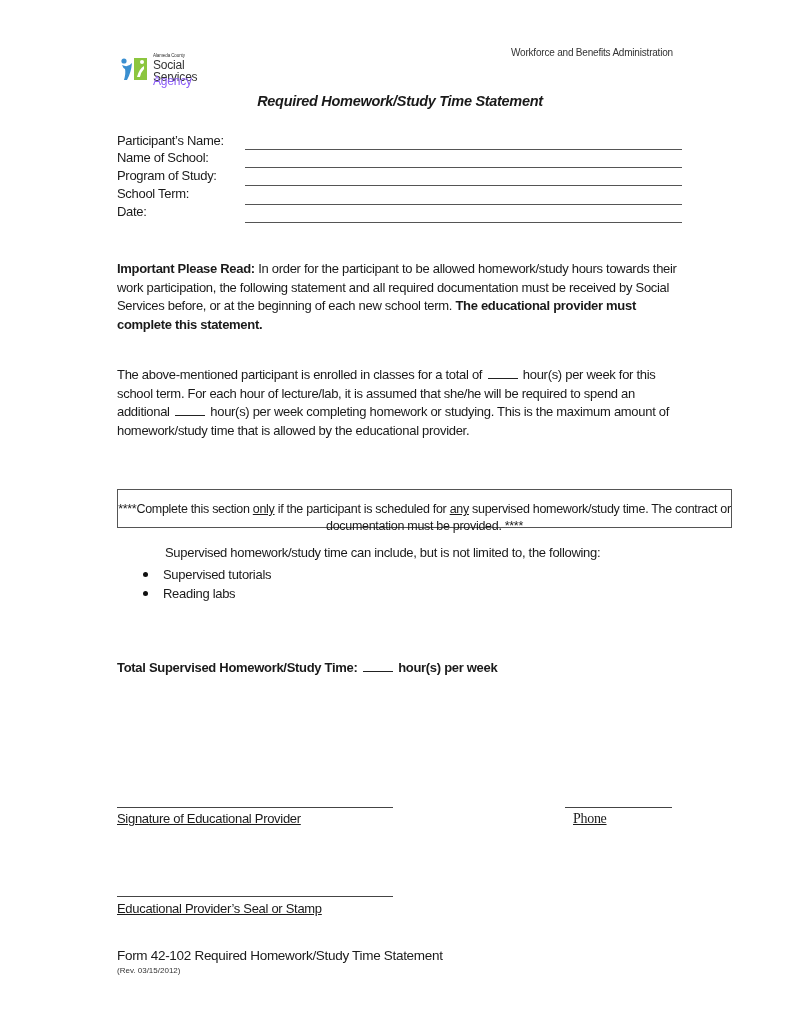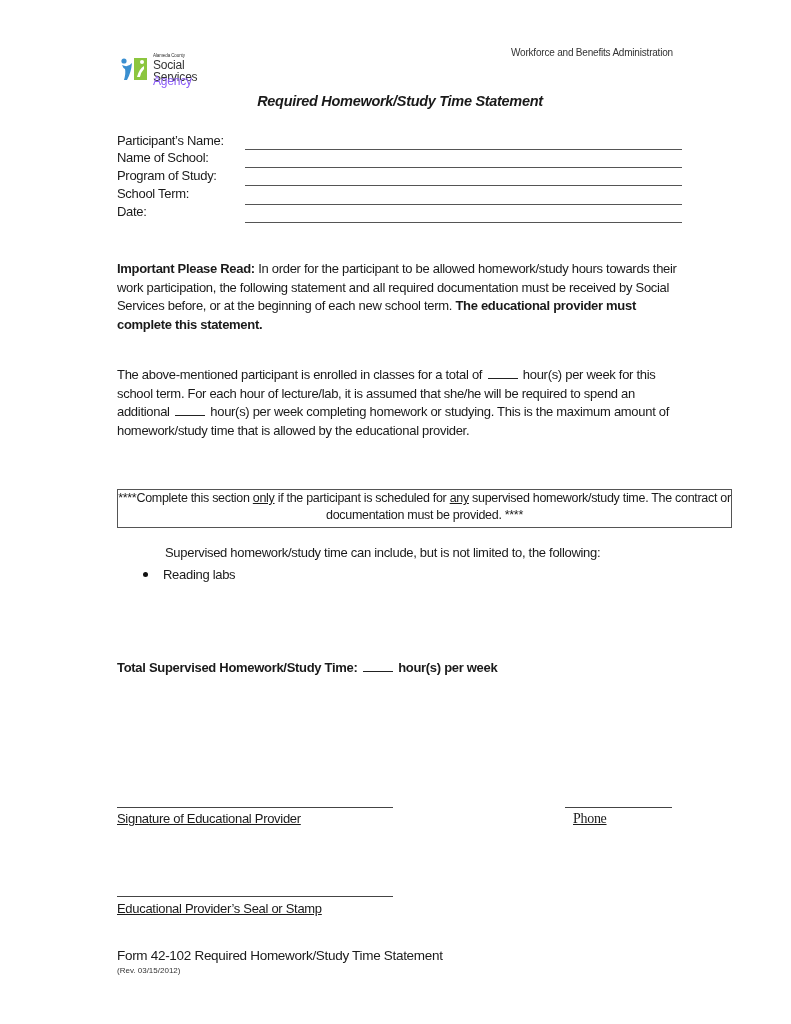--- a/index.html
+++ b/index.html
@@ -33,21 +33,21 @@
 
     
     .para { left: 117px; width: 570px; font-size: 13px; line-height: 18.5px; letter-spacing: -0.3px; }
     .para b { font-weight: bold; }
     .blank { display: inline-block; width: 30px; border-bottom: 1px solid #222; height: 12px; vertical-align: baseline; margin: 0 2px; }
 
     .notice-box {
       left: 117px; top: 489px; width: 615px; height: 39px;
       border: 1px solid #555;
       font-size: 12.5px; line-height: 17px; text-align: center;
-      padding-top: 0; letter-spacing: -0.3px;
+      padding-top: 11px; letter-spacing: -0.3px;
     }
     .notice-box u { text-decoration: underline; }
 
     .list-intro { left: 117px; top: 545px; font-size: 13px; letter-spacing: -0.3px; margin-left: 48px; }
     .bullets { left: 140px; top: 565px; list-style: none; font-size: 13px; line-height: 19px; letter-spacing: -0.3px; }
     .bullets li { position: relative; padding-left: 23px; }
     .bullets li::before {
       content: ""; position: absolute; left: 3px; top: 7px; width: 5px; height: 5px; border-radius: 50%; background: #111;
     }
 
@@ -107,20 +107,21 @@
   <span class="blank"></span>
   <span>hour(s) per week completing homework or studying.  This is the maximum amount of homework/study time that is allowed by the educational provider.</span>
 </div>
 
 <div class="abs notice-box">
   <span>****Complete this section </span><u>only</u><span> if the participant is scheduled for </span><u>any</u><span> supervised homework/study time. The contract or documentation must be provided. ****</span>
 </div>
 
 <div class="abs list-intro">Supervised homework/study time can include, but is not limited to, the following:</div>
 <ul class="abs bullets">
+  <li>Supervised tutorials</li>
   <li>Reading labs</li>
 </ul>
 
 <div class="abs total-line">
   <span>Total Supervised Homework/Study Time:</span>
   <span class="blank"></span>
   <span>hour(s) per week</span>
 </div>
 
 <div class="abs sig-line" style="left:117px; top:807px; width:276px;"></div>

